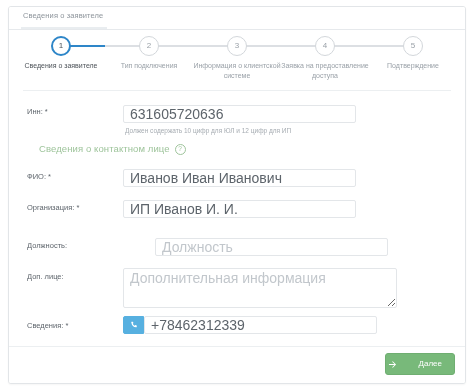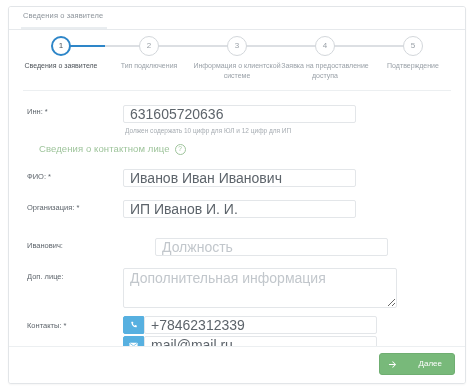--- a/index.html
+++ b/index.html
@@ -246,21 +246,21 @@
     width: 456px;
     height: 36px;
     border-top: 1px solid #eceff1;
     background: #ffffff;
   }
   .btn-next {
     position: absolute;
     right: 10px;
     top: 6px;
     height: 22px;
-    padding: 0 12px 0 8px;
+    padding: 0 12px 0 2px;
     background: #78b97a;
     border: 1px solid #6fae71;
     border-radius: 3px;
     color: #ffffff;
     font-size: 8px;
     font-family: "Liberation Sans", sans-serif;
     line-height: 20px;
     cursor: pointer;
     display: flex;
     align-items: center;
@@ -339,55 +339,46 @@
     </div>
 
     <div class="row" style="top:110px;">
       <div class="lbl">Организация: *</div>
       <div class="ctrl" style="top:-3px;">
         <input class="fld" type="text" value="ИП Иванов И. И." style="">
       </div>
     </div>
 
     <div class="row" style="top:148px;">
-      <div class="lbl">Иванович:</div>
+      <div class="lbl">Должность:</div>
       <div class="ctrl" style="top:-3px;padding-left:32px;">
         <input class="fld" type="text" placeholder="Должность" style="">
       </div>
     </div>
 
     <div class="row" style="top:179px;">
       <div class="lbl">Доп. лице:</div>
       <div class="ctrl" style="top:-4px;">
         <textarea class="fld" placeholder="Дополнительная информация" style=""></textarea>
       </div>
     </div>
 
     <div class="row" style="top:228px;">
-      <div class="lbl">Контакты: *</div>
+      <div class="lbl">Сведения: *</div>
       <div class="ctrl" style="top:-5px;">
 
         <div class="input-group">
           <span class="ig-icon">
             <svg width="8" height="8" viewBox="0 0 16 16" fill="#ffffff">
               <path d="M3.2 1.6 5 1.3c.4-.1.8.1.95.5l.8 1.9c.13.32.04.7-.23.92l-1 .82a9.6 9.6 0 0 0 4 4l.82-1c.22-.27.6-.36.92-.23l1.9.8c.4.16.6.55.5.95l-.3 1.8c-.08.45-.47.77-.93.75C6.6 12.2 3.8 9.4 2.45 2.53c-.02-.46.3-.85.75-.93z"></path>
             </svg>
           </span>
           <input class="fld ig-field" type="text" value="+78462312339" style="">
         </div>
 
-        <div class="input-group">
-          <span class="ig-icon">
-            <svg width="9" height="7" viewBox="0 0 18 13" fill="none">
-              <rect x="0.9" y="0.9" width="16.2" height="11.2" rx="1.2" fill="#ffffff"></rect>
-              <path d="M1.6 2.1 9 7.2l7.4-5.1" stroke="#57b0e0" stroke-width="1.4" fill="none"></path>
-            </svg>
-          </span>
-          <input class="fld ig-field" type="text" value="mail@mail.ru" style="">
-        </div>
 
       </div>
     </div>
 
   </div>
 
   <div class="footer">
     <button class="btn-next">
       <span>
         <svg width="9" height="9" viewBox="0 0 16 16" fill="#ffffff">

